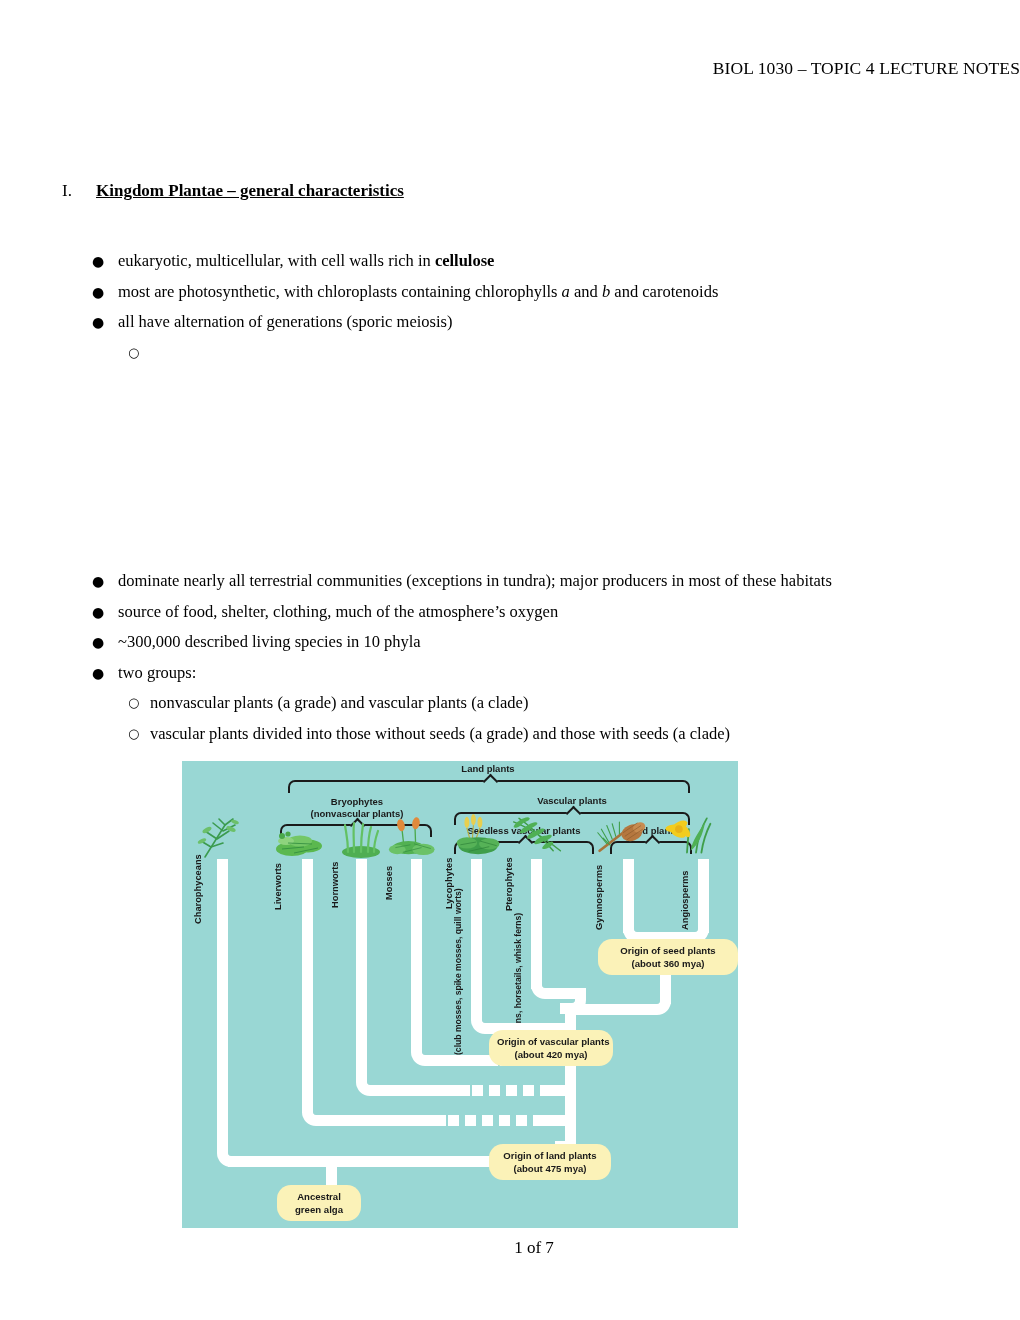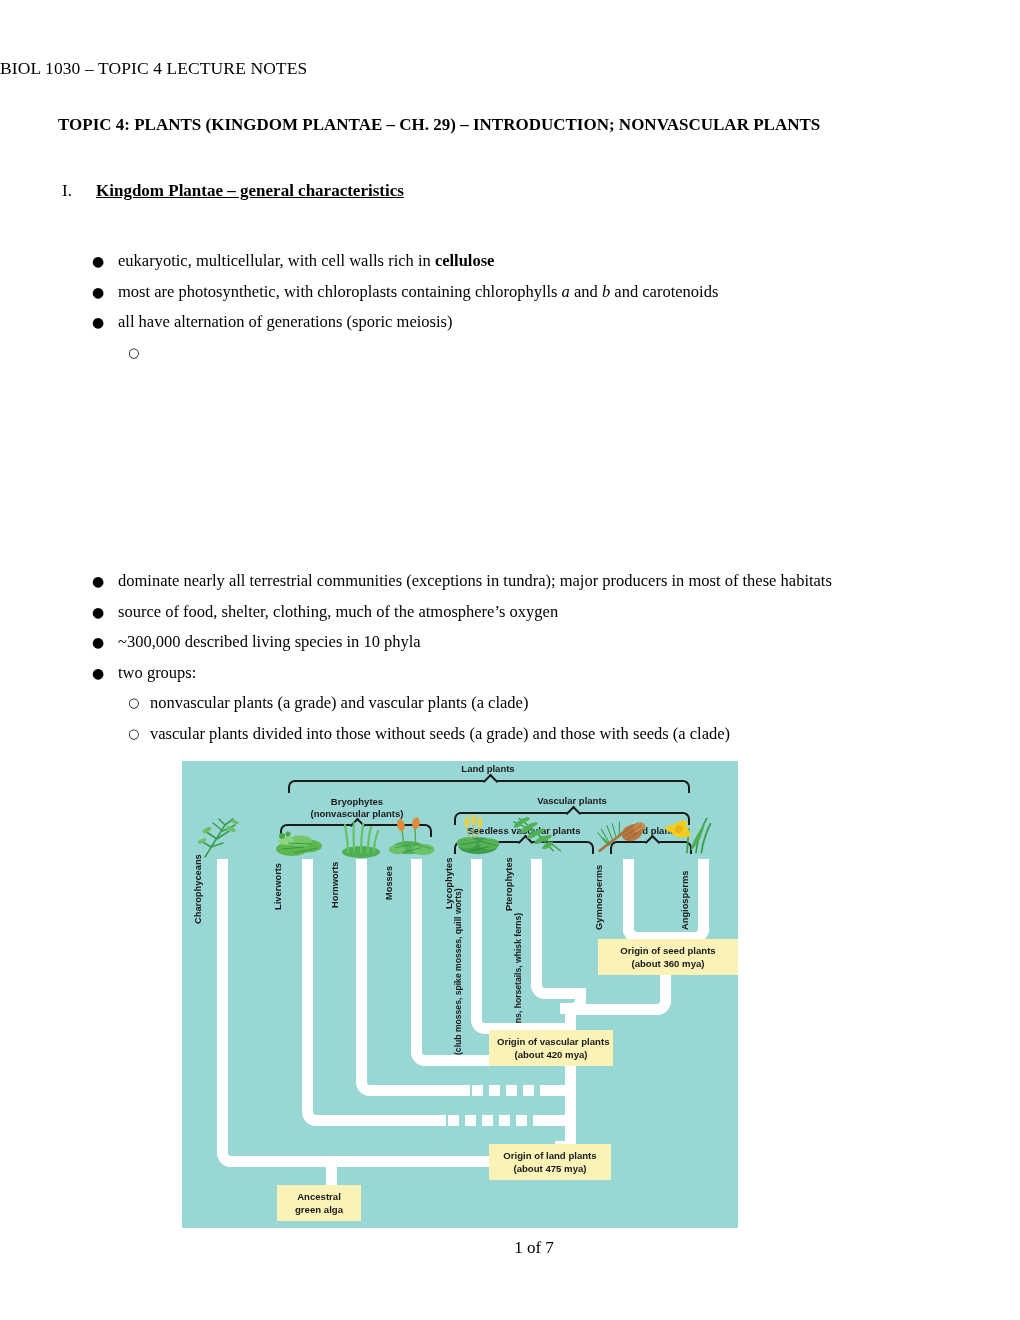--- a/index.html
+++ b/index.html
@@ -22,21 +22,21 @@
     width: 1020px;
     height: 1320px;
     background: #ffffff;
   }
 
   
   .doc-title {
     position: absolute;
     left: 0; top: 58px;
     width: 1020px;
-    text-align: left;
+    text-align: right;
     font-size: 17.5px;
     letter-spacing: 0.1px;
   }
 
   .doc-subtitle {
     position: absolute;
     left: 58px; top: 115px;
     width: 900px;
     font-size: 17px;
     font-weight: bold;
@@ -195,37 +195,37 @@
     position: absolute;
     background: #fbf2b8;
     color: #1a1a1a;
     font-size: 9.6px;
     font-weight: bold;
     line-height: 13px;
     text-align: center;
     padding: 5px 8px;
     box-sizing: border-box;
     white-space: nowrap;
+    border-radius: 14px;
   }
 
   
   .plant {
     position: absolute;
     width: 54px;
     height: 42px;
   }
 </style>
 </head>
 <body>
 
 <div class="page">
 
   <div class="doc-title">BIOL 1030 – TOPIC 4 LECTURE NOTES</div>
 
-  <div class="doc-subtitle">TOPIC 4: PLANTS (KINGDOM PLANTAE – CH. 29) – INTRODUCTION; NONVASCULAR PLANTS</div>
 
   <div class="section-heading">
     <span class="numeral">I.</span><span class="heading-text">Kingdom Plantae – general characteristics</span>
   </div>
 
   <div class="bullet-list group-a">
       <div class="bullet-row">
         <span class="marker">●</span>
         <span class="btext"><span>eukaryotic, multicellular, with cell walls rich in </span><span class="bd">cellulose</span></span>
       </div>

